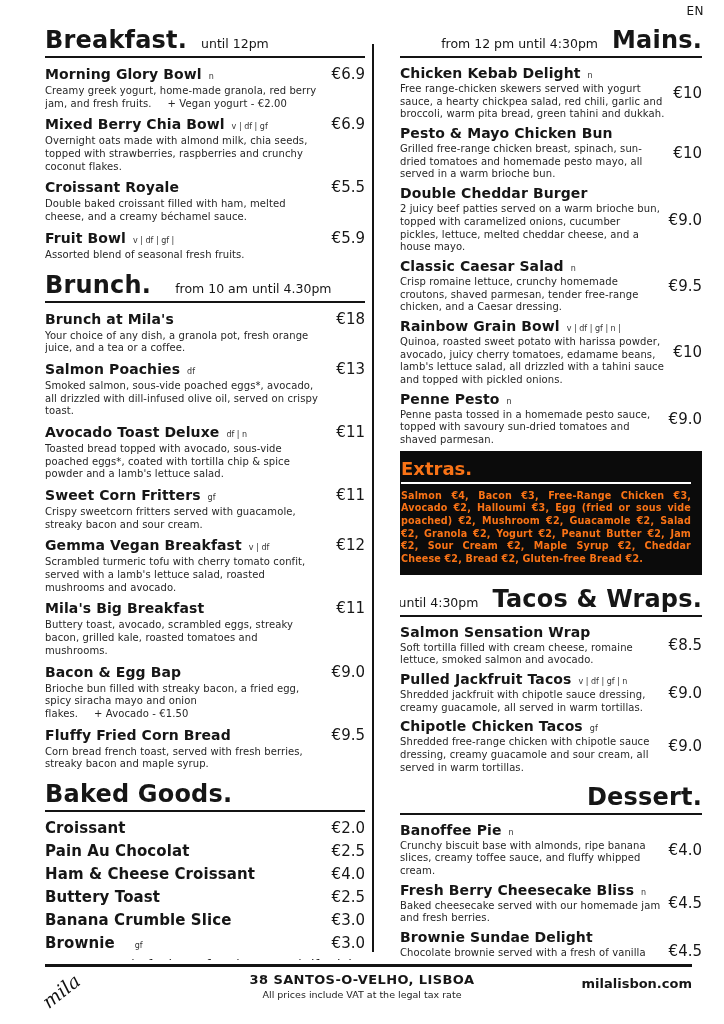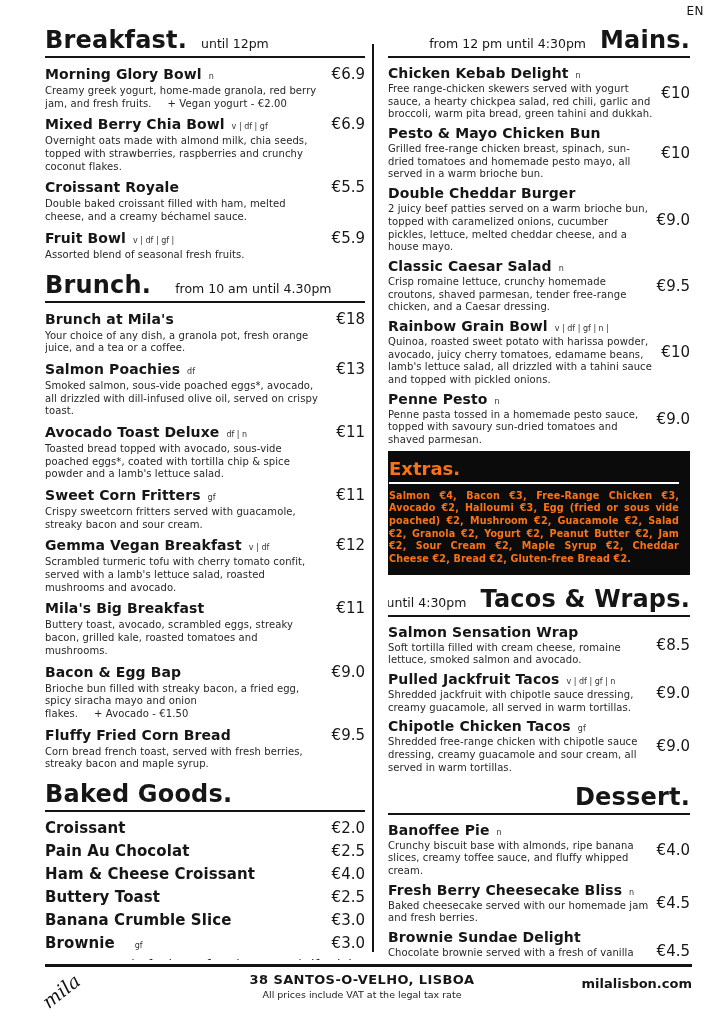--- a/index.html
+++ b/index.html
@@ -4,21 +4,21 @@
 <style>
   html,body{margin:0;padding:0;}
   body{
     width:724px;height:1024px;position:relative;overflow:hidden;
     background:#ffffff;color:#161616;
     font-family:"DejaVu Sans","Liberation Sans",sans-serif;
   }
   .lang{position:absolute;top:4px;right:20px;font-weight:400;font-size:12px;letter-spacing:.5px;}
   .vline{position:absolute;left:372px;top:44px;width:2px;height:908px;background:#141414;}
   .colL{position:absolute;left:45px;top:26px;width:320px;height:934px;overflow:hidden;}
-  .colR{position:absolute;left:388px;top:26px;width:302px;height:934px;overflow:hidden;}
+  .colR{position:absolute;left:400px;top:26px;width:302px;height:934px;overflow:hidden;}
 
   .sec-head{display:flex;align-items:baseline;gap:14px;border-bottom:2.5px solid #141414;
             padding-bottom:2px;margin-bottom:7px;}
   .sec-head.end{justify-content:flex-end;}
   .sec-head.brunch{gap:24px;}
   .sec-title{font-weight:700;font-size:24px;letter-spacing:.2px;white-space:nowrap;}
   .sec-time{font-size:12.5px;white-space:nowrap;}
 
   .it{margin-bottom:5px;}
   .nrow{display:flex;align-items:baseline;gap:7px;}

